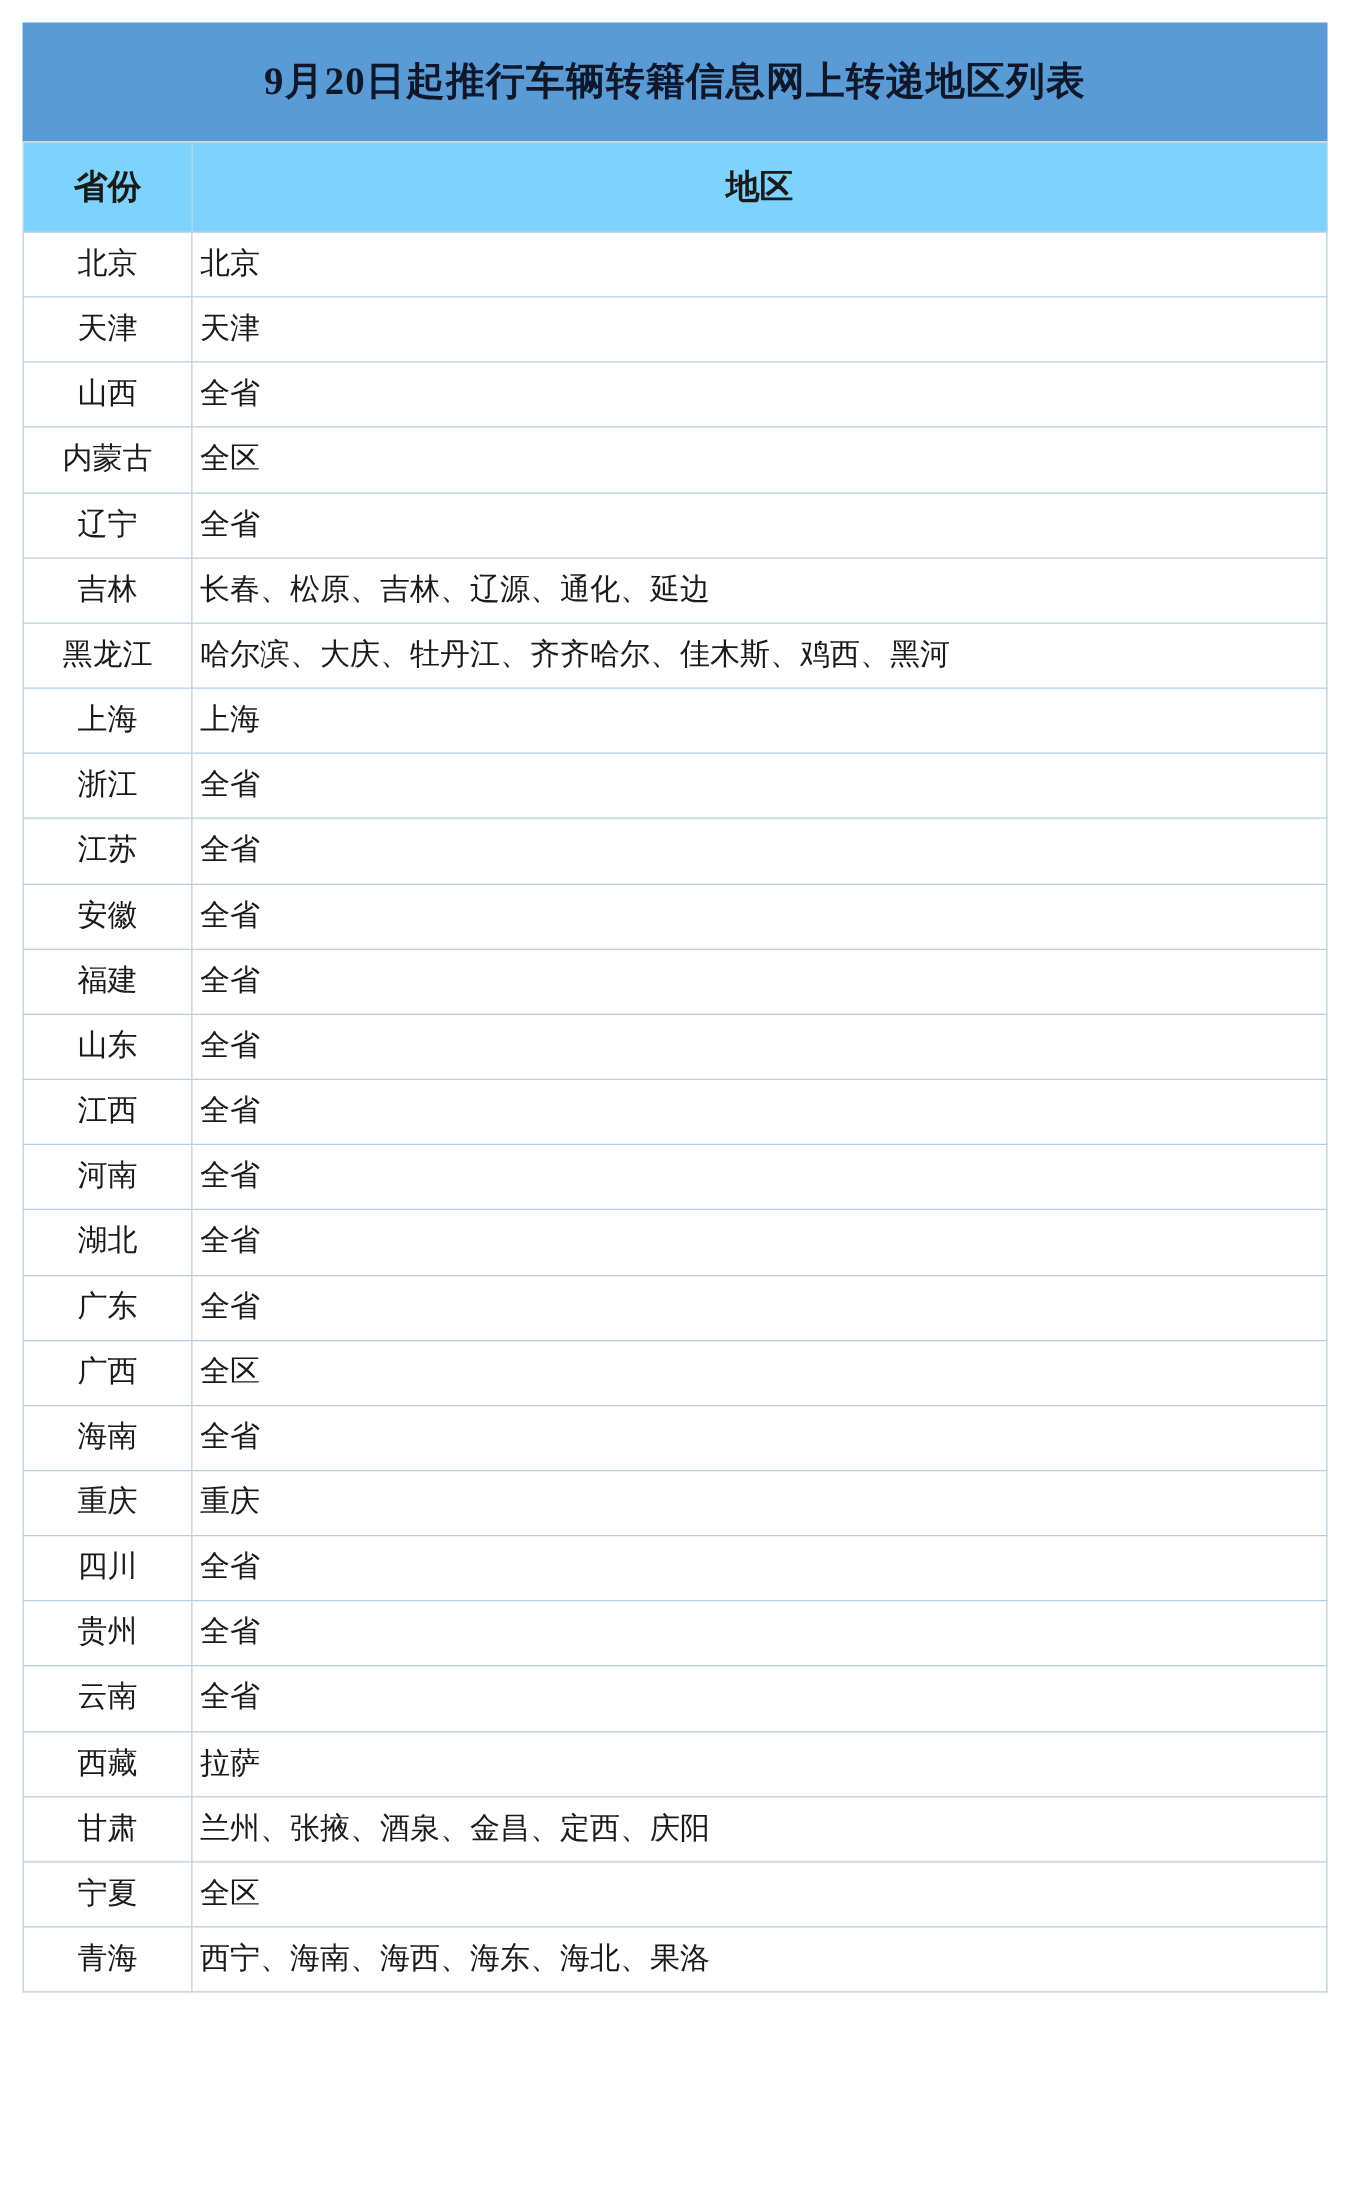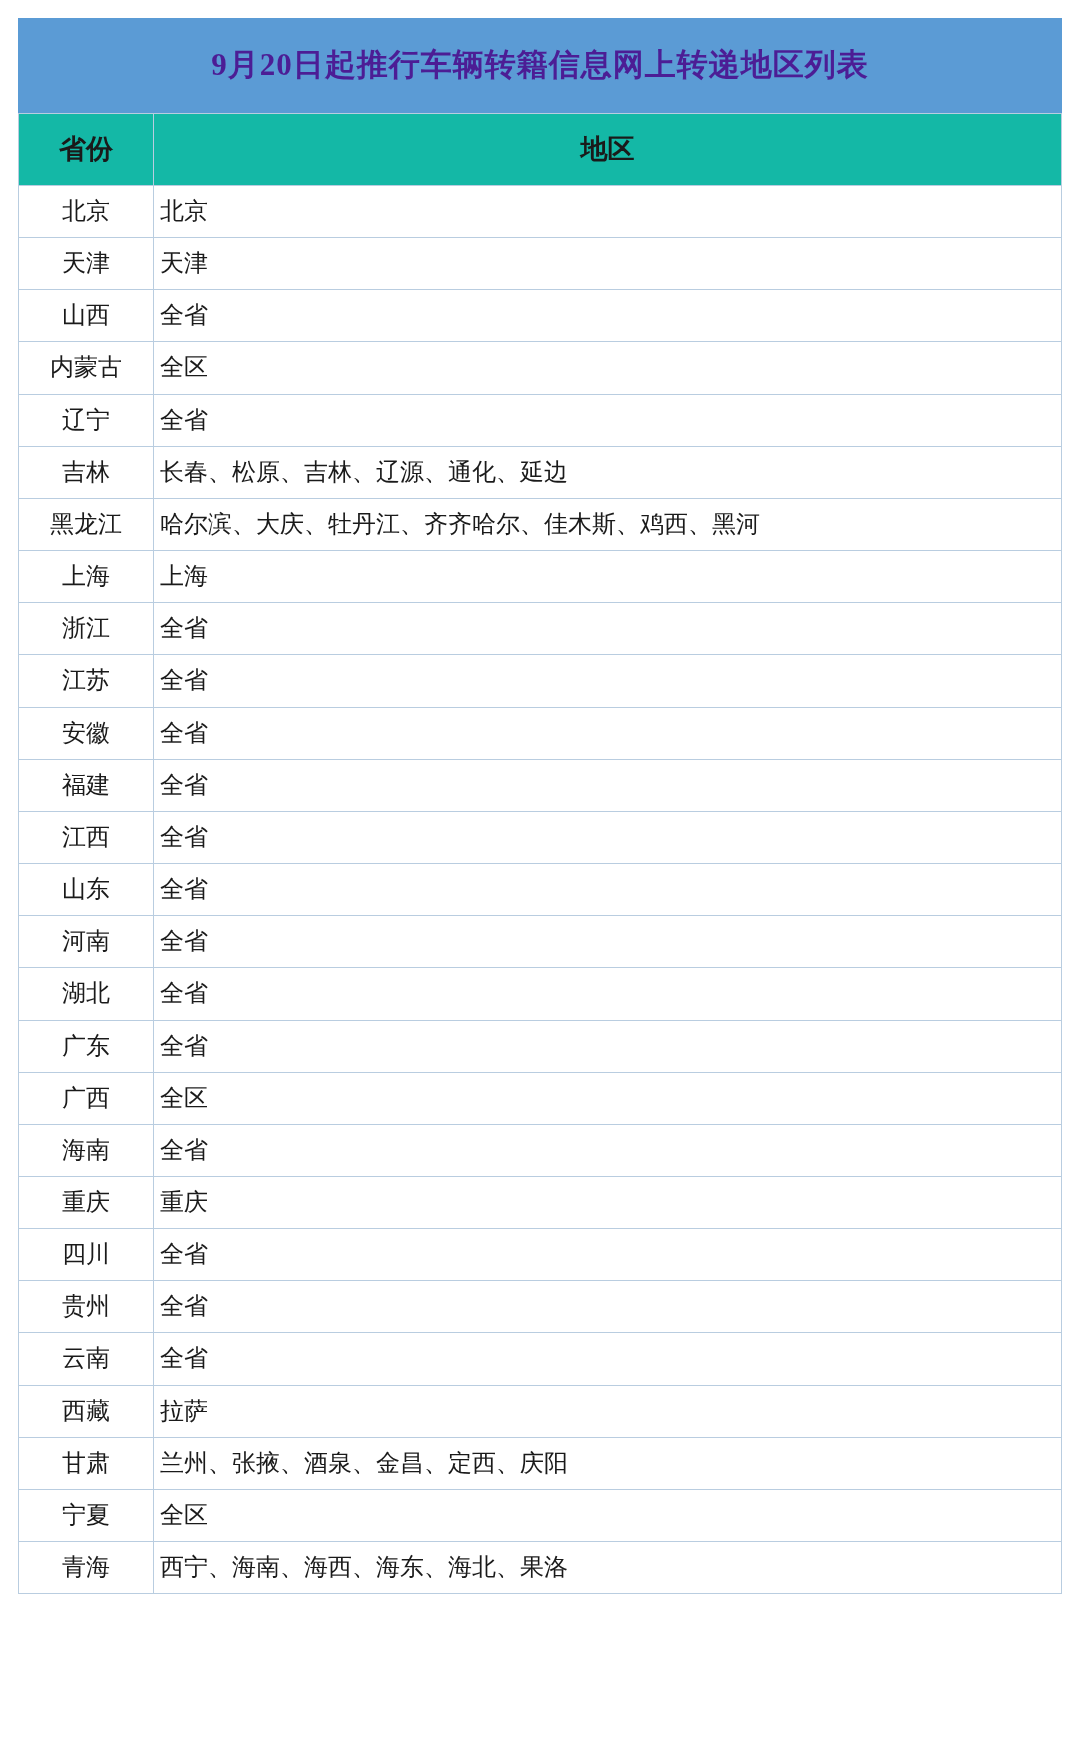--- a/index.html
+++ b/index.html
@@ -13,21 +13,21 @@
     font-family: "Liberation Serif", "DejaVu Serif", serif;
   }
   .page {
     width: 1080px;
     box-sizing: border-box;
     padding: 18px 18px 24px 18px;
     background: #ffffff;
   }
   .title-bar {
     background: #5b9bd5;
-    color: #4c1d95;
+    color: #0f172a;
     text-align: center;
     font-size: 31px;
     font-weight: bold;
     letter-spacing: 1px;
     padding: 26px 10px 27px 10px;
     box-sizing: border-box;
     font-family: "Liberation Serif", "DejaVu Serif", serif;
   }
   table.data-table {
     width: 100%;
@@ -42,21 +42,21 @@
   table.data-table td {
     border: 1px solid #b9cde0;
     box-sizing: border-box;
   }
   table.data-table thead th {
     font-size: 27px;
     font-weight: bold;
     text-align: center;
     padding: 17px 6px 18px 6px;
     color: #1a1a1a;
-    background: #14b8a6;
+    background: #7dd3fc;
   }
   table.data-table tbody td {
     font-size: 24px;
     color: #1a1a1a;
     padding: 9px 6px 10px 6px;
     line-height: 1.34;
     vertical-align: middle;
     margin-left: 33px;
   }
   td.prov {
@@ -129,25 +129,25 @@
         </tr>
         <tr>
           <td class="prov">安徽</td>
           <td class="area">全省</td>
         </tr>
         <tr>
           <td class="prov">福建</td>
           <td class="area">全省</td>
         </tr>
         <tr>
+          <td class="prov">山东</td>
+          <td class="area">全省</td>
+        </tr>
+        <tr>
           <td class="prov">江西</td>
-          <td class="area">全省</td>
-        </tr>
-        <tr>
-          <td class="prov">山东</td>
           <td class="area">全省</td>
         </tr>
         <tr>
           <td class="prov">河南</td>
           <td class="area">全省</td>
         </tr>
         <tr>
           <td class="prov">湖北</td>
           <td class="area">全省</td>
         </tr>

